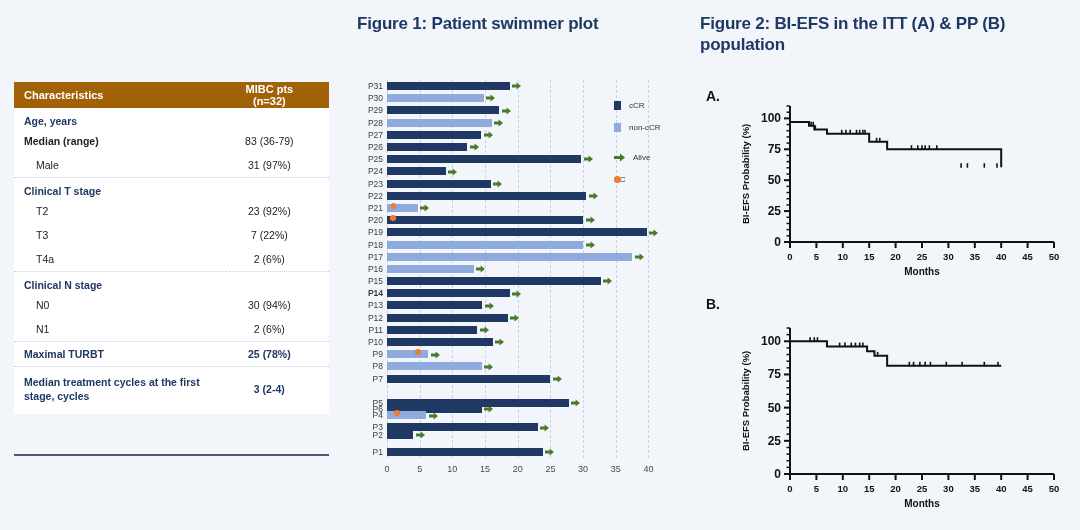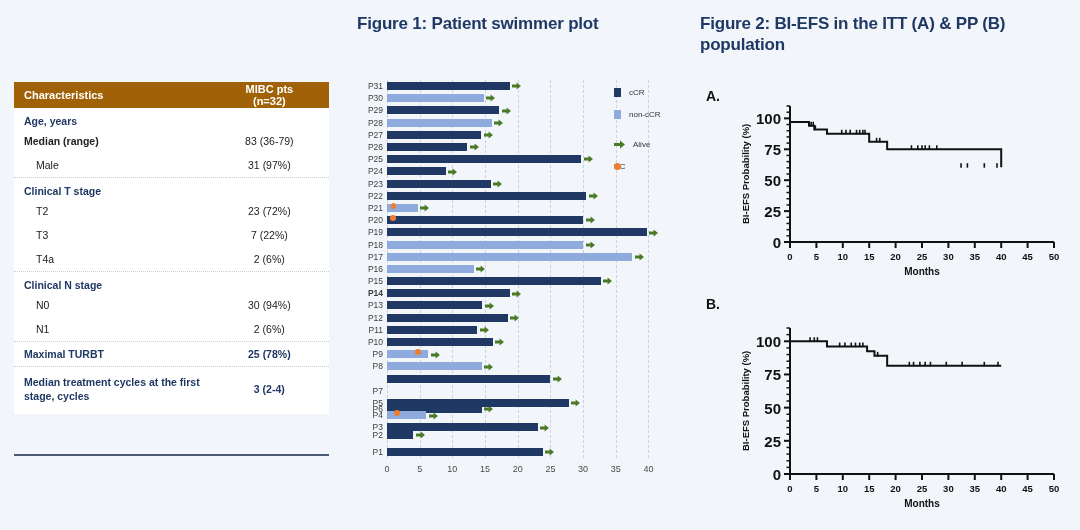--- a/index.html
+++ b/index.html
@@ -58,41 +58,41 @@
   }
   .bar{position:absolute;left:0;top:2px;height:8px;}
   .bar.ccr{background:#1f3864;}
   .bar.nonccr{background:#8faadc;}
   .rc{position:absolute;top:1.2px;width:5.6px;height:5.6px;border-radius:50%;background:#ed7d31;}
   .arrow{position:absolute;top:2.3px;width:9px;height:8px;}
   .arrow svg{display:block;}
   .xaxis{position:absolute;left:36px;top:392px;width:268px;height:16px;}
   .xt{position:absolute;top:0;font-size:9px;color:#4a4a4a;transform:translateX(-50%);}
   .legend{position:absolute;left:263px;top:10px;width:80px;font-size:8px;color:#333;}
-  .lg-item{position:absolute;left:0;display:flex;align-items:center;gap:8px;}
+  .lg-item{position:absolute;left:0;display:flex;align-items:center;gap:8px;margin-top:13px;}
   .sw{width:7px;height:9px;display:inline-block;}
   .sw.ccr{background:#1f3864;}
   .sw.nonccr{background:#8faadc;}
   .sw.rc{width:7px;height:7px;border-radius:50%;background:#ed7d31;}
   .lg-label{font-size:8px;color:#333;}
 
   
   .km-letter{position:absolute;font-size:14px;font-weight:bold;color:#111;}
   .kmbox{position:absolute;}
   .km-ylabel{
     position:absolute;left:-2px;top:0;
     font-size:9.5px;font-weight:bold;color:#111;
     writing-mode:vertical-rl;transform:rotate(180deg);
     white-space:nowrap;
   }
   .km-xlabel{
     position:absolute;font-size:10px;font-weight:bold;color:#111;
     text-align:center;
   }
-  .km-ytick{position:absolute;font-size:15px;font-weight:bold;color:#111;text-align:right;transform:translateY(-50%);}
+  .km-ytick{position:absolute;font-size:12px;font-weight:bold;color:#111;text-align:right;transform:translateY(-50%);}
   .km-xtick{position:absolute;font-size:9.5px;font-weight:bold;color:#111;text-align:center;transform:translateX(-50%);}
   .km-svg{position:absolute;left:0;top:0;}
 </style>
 </head>
 <body>
 
 <div class="panel" id="panel-table">
   <table class="tbl" id="baseline-table">
     <thead>
       <tr>
@@ -112,21 +112,21 @@
         <tr class="sub">
           <td class="lbl">Male</td>
           <td class="val">31 (97%)</td>
         </tr>
         <tr class="grp sep tight">
           <td class="lbl">Clinical T stage</td>
           <td class="val"></td>
         </tr>
         <tr class="sub">
           <td class="lbl">T2</td>
-          <td class="val">23 (72%)</td>
+          <td class="val">23 (92%)</td>
         </tr>
         <tr class="sub">
           <td class="lbl">T3</td>
           <td class="val">7 (22%)</td>
         </tr>
         <tr class="sub">
           <td class="lbl">T4a</td>
           <td class="val">2 (6%)</td>
         </tr>
         <tr class="grp sep tight">
@@ -383,21 +383,21 @@
           <div class="row" style="top: 280.452px; height: 12.1935px;">
             <div class="ylab" style="line-height: 12.1935px;">P8</div>
             <div class="bar nonccr" style="width: 94.7805px;"></div>
             <div class="arrow" style="left: 97.2805px;">
               <svg width="9" height="8" viewBox="0 0 9 8">
                 <path d="M0 2.6 H4.6 V0.4 L9 4 L4.6 7.6 V5.4 H0 Z" fill="#4a7a28"></path>
               </svg>
             </div>
           </div>
           <div class="row" style="top: 292.645px; height: 12.1935px;">
-            <div class="ylab" style="line-height: 12.1935px; margin-top: 12px;">P7</div>
+            <div class="ylab" style="line-height: 12.1935px;">P7</div>
             <div class="bar ccr" style="width: 163.415px;"></div>
             <div class="arrow" style="left: 165.915px;">
               <svg width="9" height="8" viewBox="0 0 9 8">
                 <path d="M0 2.6 H4.6 V0.4 L9 4 L4.6 7.6 V5.4 H0 Z" fill="#4a7a28"></path>
               </svg>
             </div>
           </div>
           <div class="row" style="top: 323px; height: 12.1935px;">
             <div class="ylab" style="line-height: 12.1935px;">P6</div>
             <div class="bar ccr" style="width: 94.7805px;"></div>

